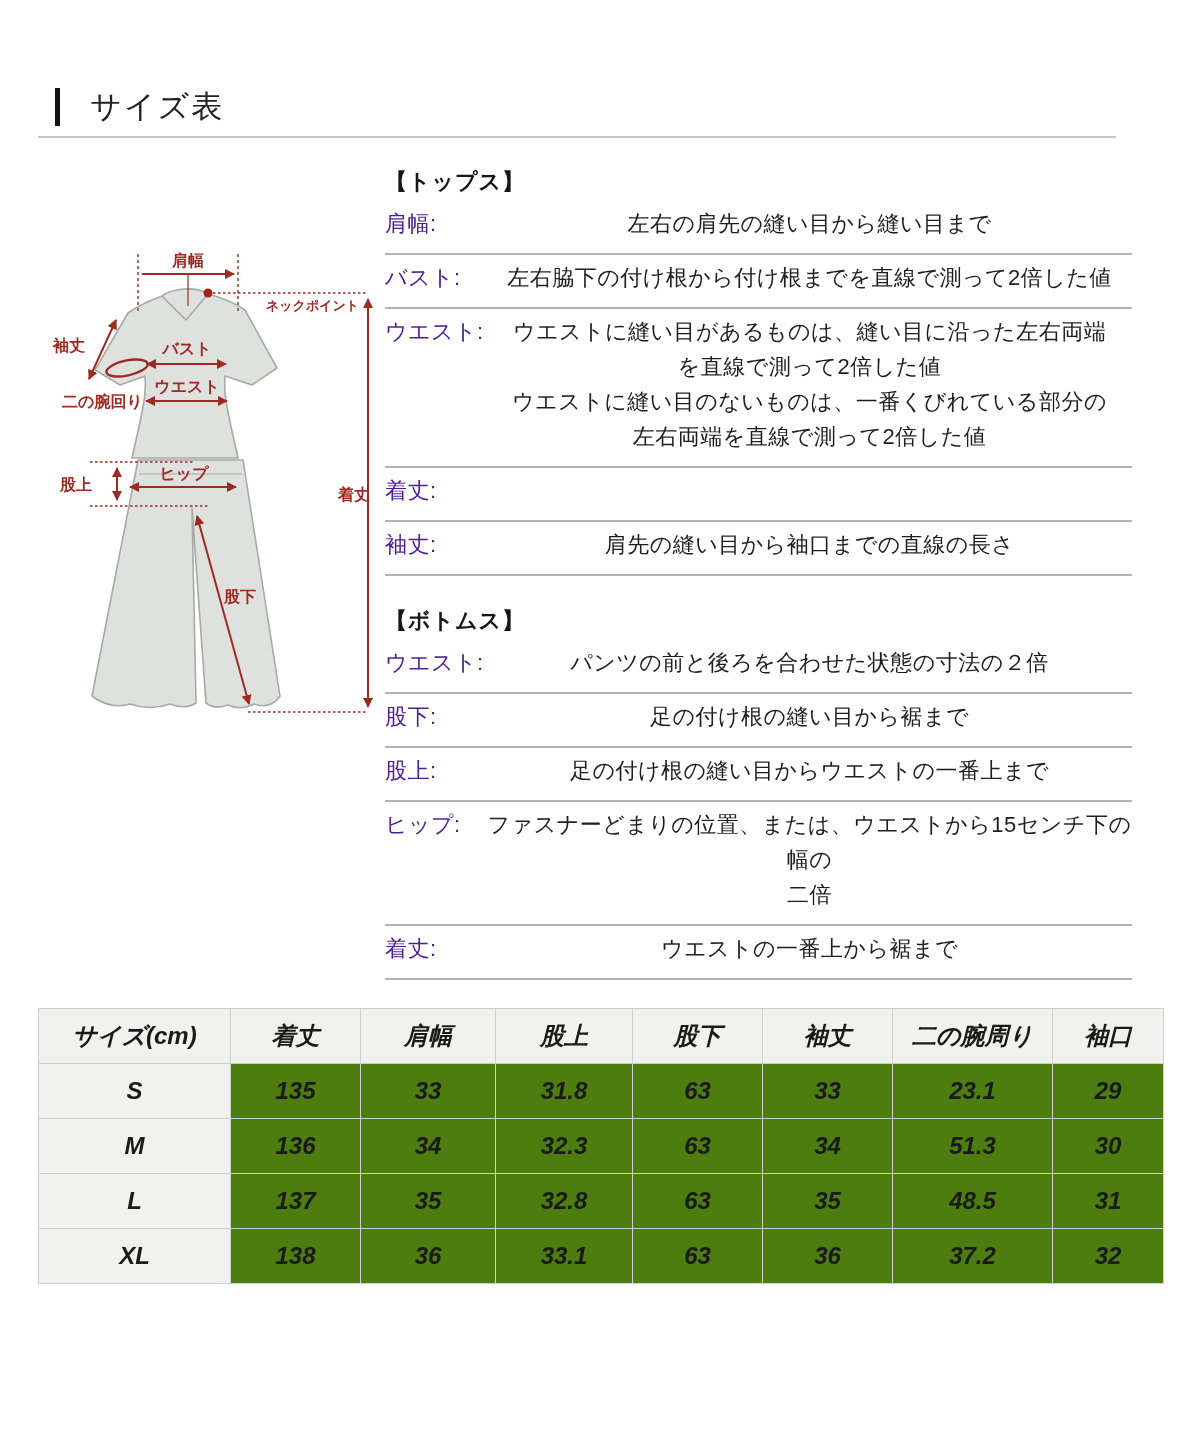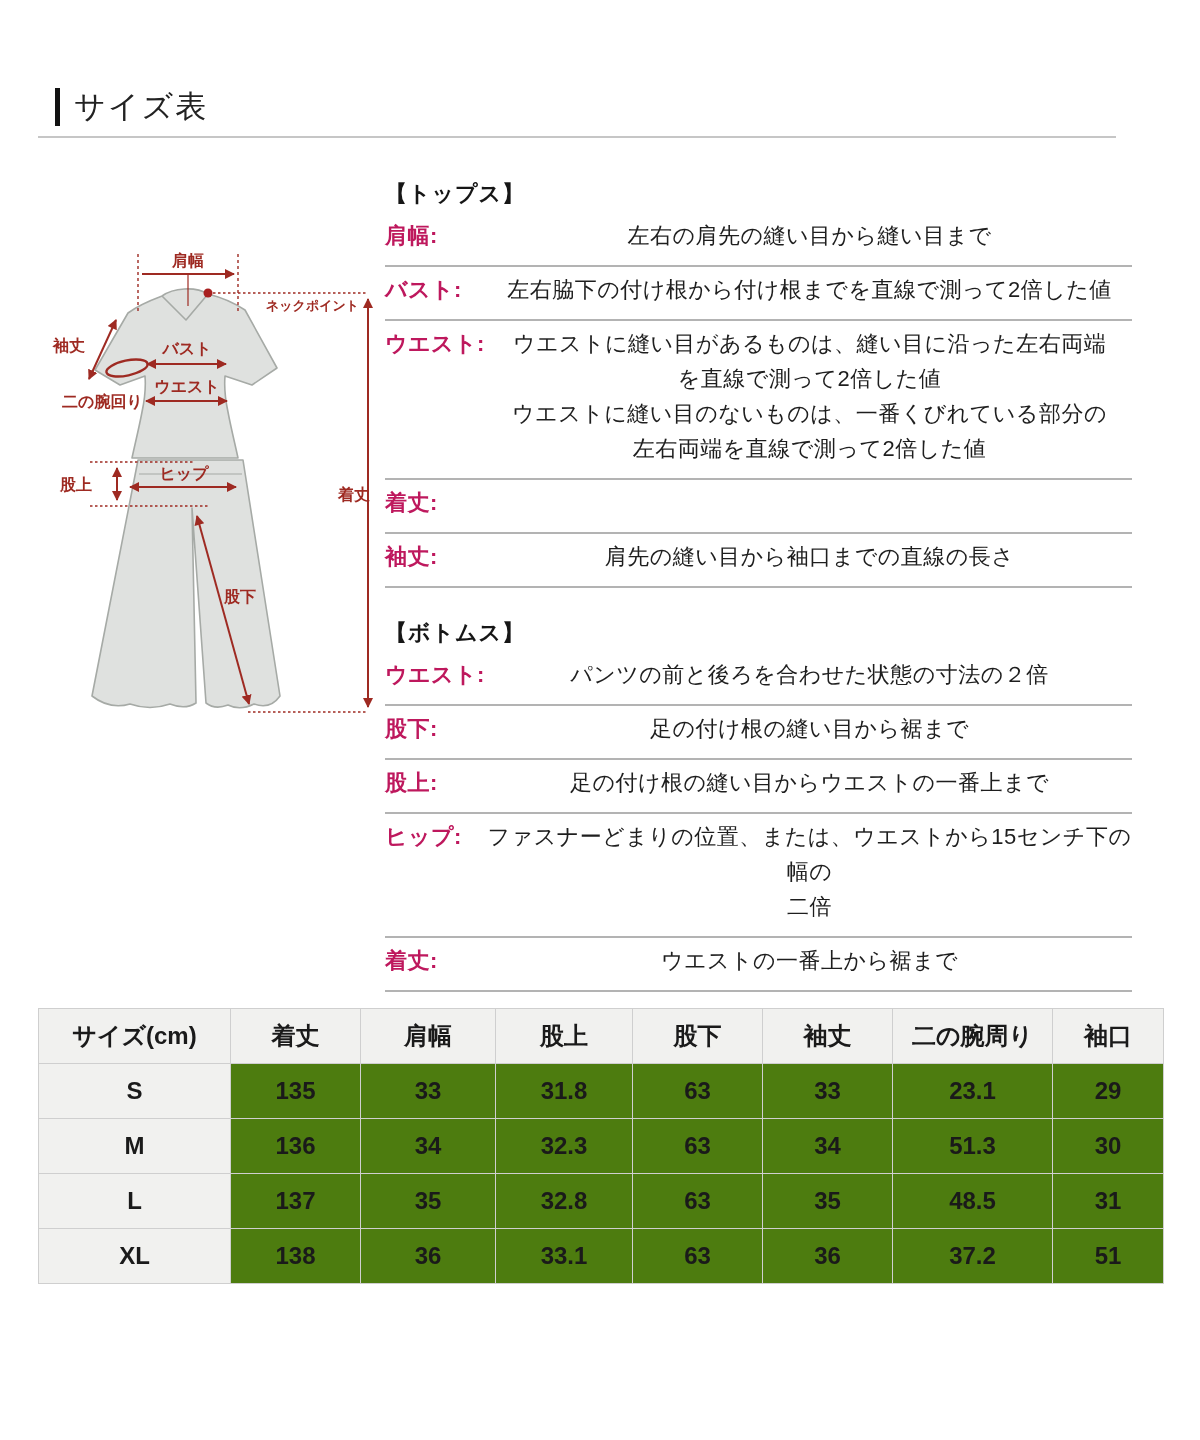--- a/index.html
+++ b/index.html
@@ -4,47 +4,47 @@
 <style>
   html,body{margin:0;padding:0;background:#ffffff;}
   body{
     font-family:"Liberation Sans","DejaVu Sans",sans-serif;
     color:#1e1e1e;
     width:1200px;height:1440px;position:relative;overflow:hidden;
   }
   #page{position:relative;width:1200px;height:1440px;background:#fff;}
 
   
-  .title-block{position:absolute;left:55px;top:86px;display:flex;align-items:center;}
+  .title-block{position:absolute;left:55px;top:86px;display:flex;align-items:center;gap:16px;}
   .title-bar{width:5px;height:38px;background:#121212;margin-right:14px;}
   .page-title{font-size:31px;font-weight:400;color:#222;letter-spacing:2px;}
   .title-divider{position:absolute;left:38px;top:136px;width:1078px;height:0;
     border-top:2px solid #c6c6c6;}
 
   
   .specs{position:absolute;left:385px;top:163px;width:747px;}
-  .section-header{font-size:22px;font-weight:bold;color:#161616;margin:16px 0 4px 0;letter-spacing:1px;}
+  .section-header{font-size:22px;font-weight:bold;color:#161616;margin:4px 0 4px 0;letter-spacing:1px;}
   .section + .section{margin-top:30px;}
   .spec-row{display:flex;padding:10px 0 12px 0;border-bottom:2px solid #b3b3b3;}
-  .spec-label{flex:0 0 102px;font-size:22px;font-weight:bold;color:#be185d;letter-spacing:0.5px;}
+  .spec-label{flex:0 0 102px;font-size:22px;font-weight:normal;color:#4c1d95;letter-spacing:0.5px;}
   .spec-desc{flex:1;font-size:22px;line-height:35px;letter-spacing:0.5px;color:#1e1e1e;
     white-space:pre-line;margin-top:-5px;text-align:center;}
   .spec-label{line-height:35px;margin-top:-5px;}
   .accent-dot{color:#a81f1f;}
 
   
   .diagram{position:absolute;left:50px;top:246px;width:335px;height:480px;}
   .diagram text{font-family:"Liberation Sans","DejaVu Sans",sans-serif;font-weight:bold;}
 
   
   .size-table{position:absolute;left:38px;top:1008px;border-collapse:collapse;
     table-layout:fixed;width:1125px;}
   .size-table th,.size-table td{
     border:1px solid #cfcfcf;height:54px;text-align:center;vertical-align:middle;
-    font-size:24px;font-weight:bold;color:#1a1a1a;padding:0;}
+    font-size:24px;font-weight:bold;color:#1a1a1a;padding:0;font-style:italic;}
   .size-table thead th{background:#f1f1ef;}
   .size-table tbody th{background:#f1f1ef;}
   .size-table tbody td{background:#4d7c0f;}
   .size-table{border:1px solid #c2c2c2;}
 </style>
 </head>
 <body>
 
 <div id="page">
 
@@ -242,18 +242,18 @@
         <td>31</td>
       </tr>
       <tr>
         <th>XL</th>
         <td>138</td>
         <td>36</td>
         <td>33.1</td>
         <td>63</td>
         <td>36</td>
         <td>37.2</td>
-        <td>51</td>
+        <td>32</td>
       </tr>
     </tbody>
   </table>
 
 </div>
 
 </body></html>

